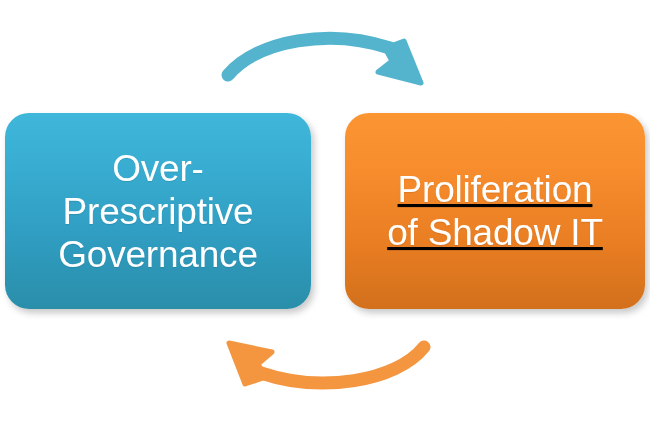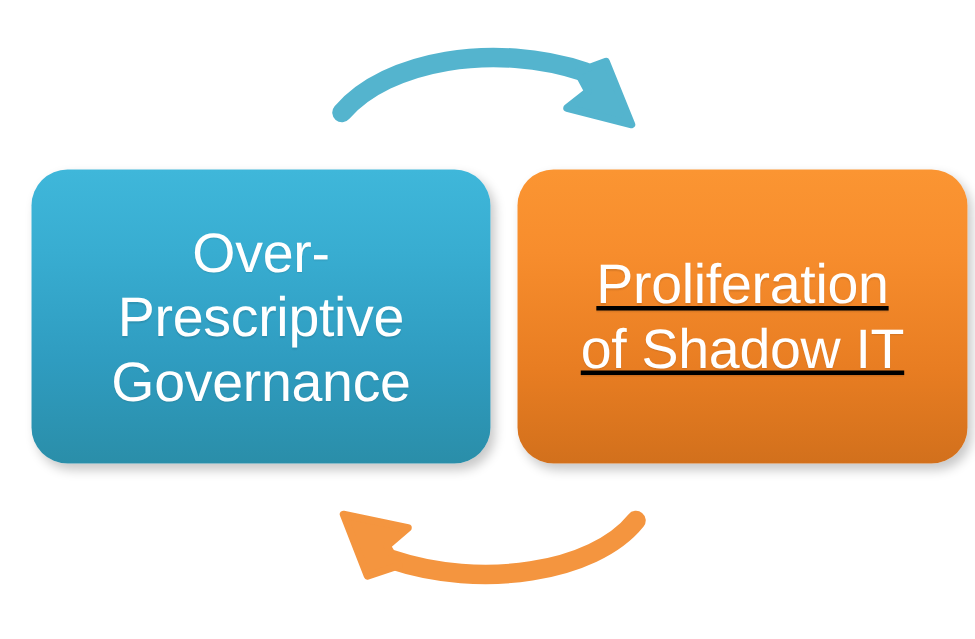--- a/index.html
+++ b/index.html
@@ -32,21 +32,21 @@
     font-size: 37px;
     line-height: 43px;
     font-weight: 400;
     letter-spacing: -0.2px;
     white-space: pre-line;
     padding: 0 10px;
     text-shadow: 0 1px 1px rgba(0,0,0,0.10);
   }
 
   #node-governance {
-    left: 21px;
+    left: 5px;
     top: 113px;
     width: 306px;
     height: 196px;
     background: linear-gradient(180deg, #3fb7da 0%, #38add1 28%, #2f9cc0 65%, #2a8ea9 100%);
   }
   #node-shadow-it {
     left: 345px;
     top: 113px;
     width: 300px;
     height: 196px;

